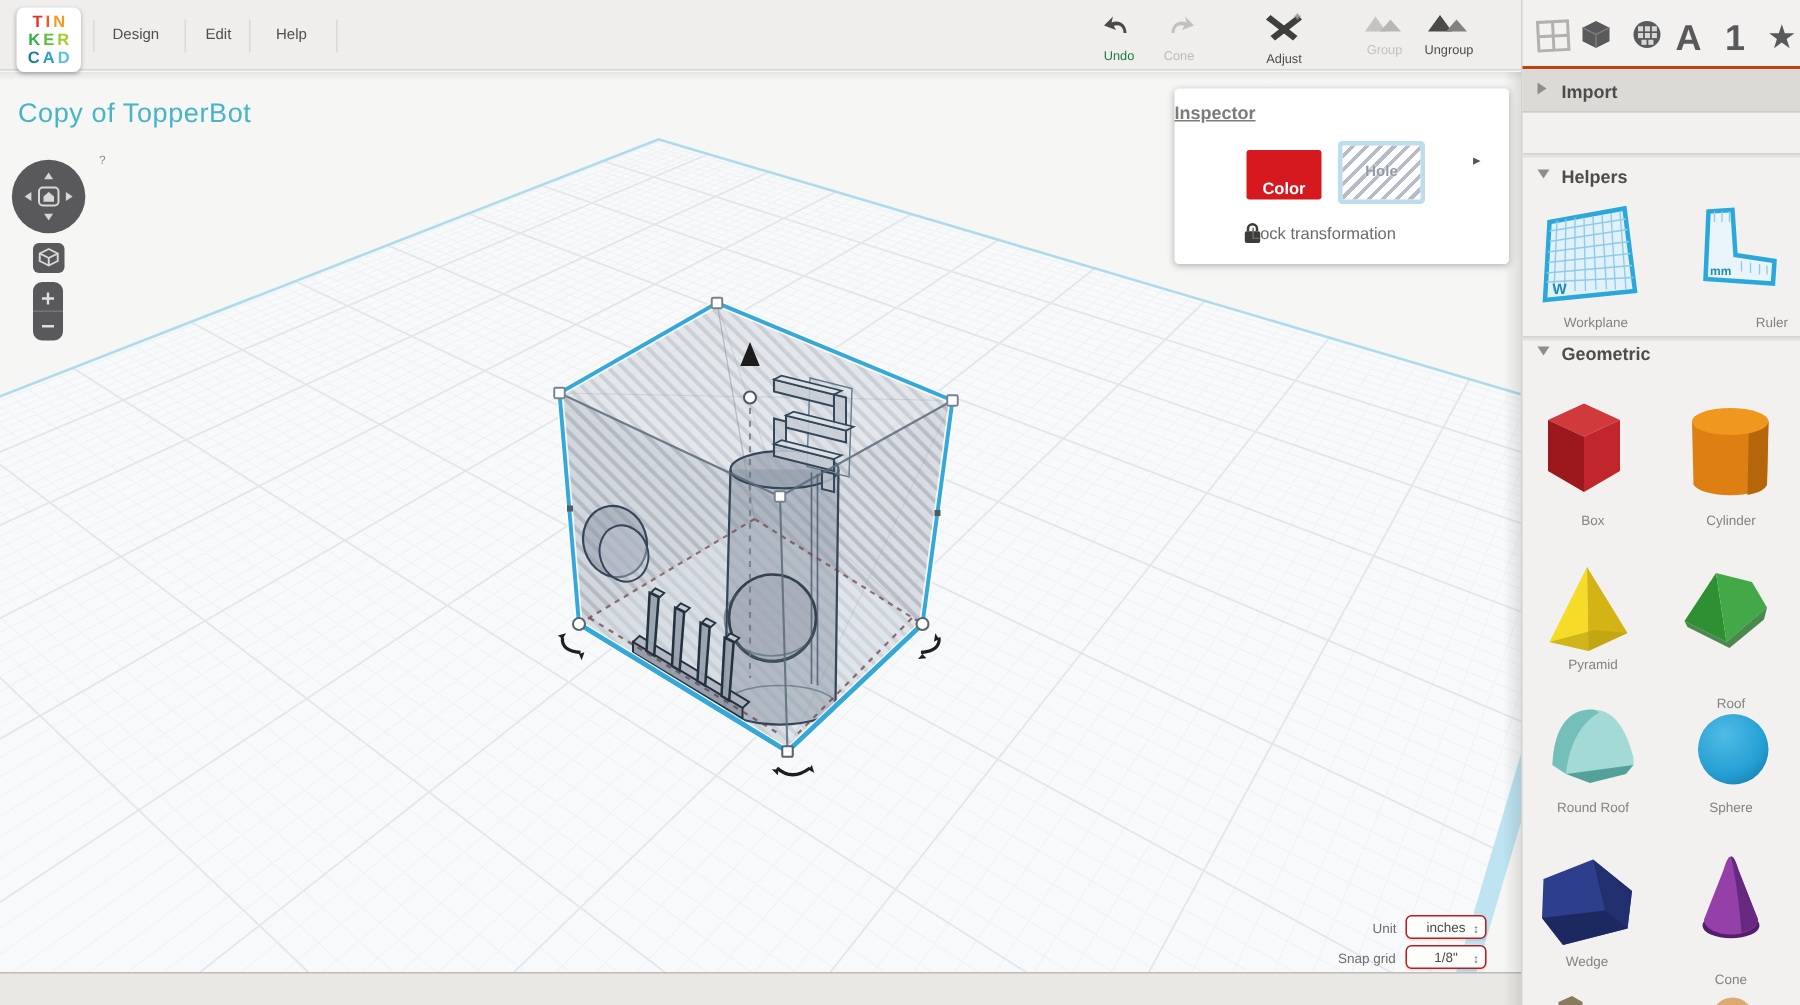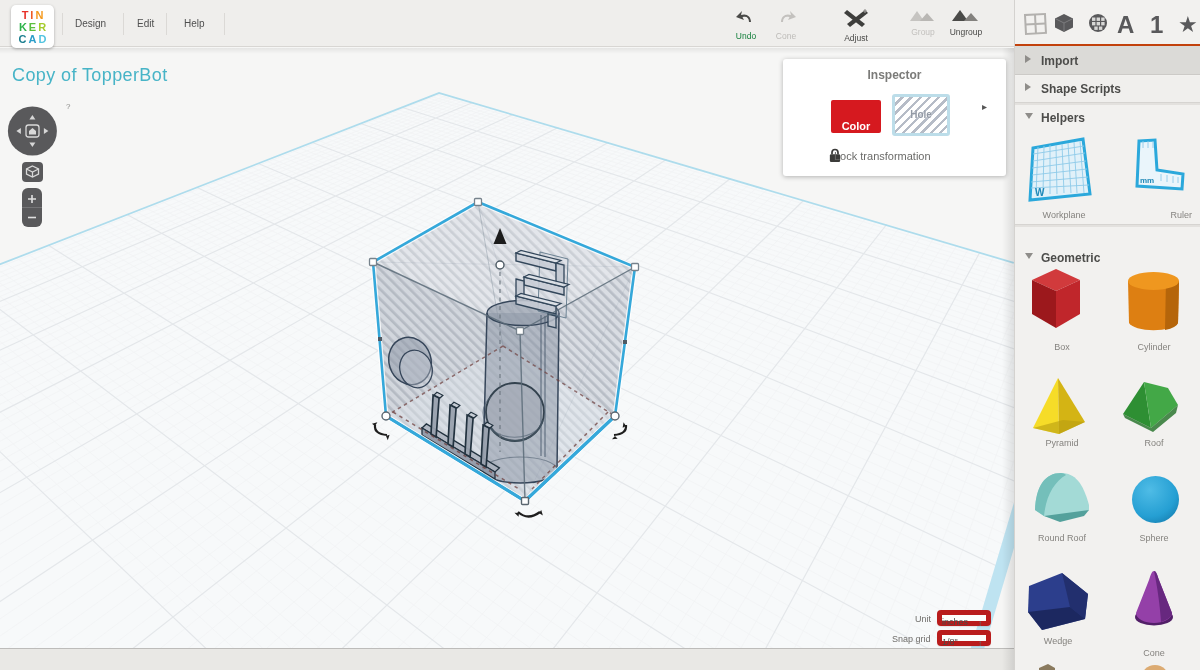--- a/index.html
+++ b/index.html
@@ -18,21 +18,21 @@
 .tri { display:inline-block; width:0; height:0; position:absolute; left:10px; }
 .tri-r { border-left:6px solid #8f8d8a; border-top:4px solid transparent; border-bottom:4px solid transparent; top:9px; }
 .tri-d { border-top:6px solid #8f8d8a; border-left:4px solid transparent; border-right:4px solid transparent; top:11px; }
 .shlabel { position:absolute; font-size:9px; color:#85837f; text-align:center; width:80px; z-index:41; }
 #navwrap { position:absolute; left:0; top:100px; width:80px; z-index:20; }
 #inspector { position:absolute; left:783px; top:59px; width:223px; height:117px; background:#fff; border-radius:3px; box-shadow:0 1px 5px rgba(0,0,0,.28); z-index:25; }
 #botstrip { position:absolute; left:0; top:648px; width:1014px; height:22px; background:#e9e8e5; border-top:1px solid #bdbcba; z-index:15; }
 #rshadow { position:absolute; left:1002px; top:48px; width:12px; height:622px; background:linear-gradient(to right, rgba(0,0,0,0), rgba(0,0,0,0.10)); z-index:16; }
 #topshadow { position:absolute; left:0; top:48px; width:1014px; height:6px; background:linear-gradient(to bottom, rgba(0,0,0,0.07), rgba(0,0,0,0)); z-index:16; }
 .unitrow { position:absolute; font-size:9px; color:#6f6d6a; z-index:20; }
-.unitbox { position:absolute; background:#fdfdfc; border:5px solid #b91c1c; border-radius:4px; font-size:9px; color:#4a4a48; text-align:left; z-index:20; box-shadow:0 1px 1px rgba(0,0,0,.08); }
+.unitbox { position:absolute; background:#fdfdfc; border:1px solid #b91c1c; border-radius:4px; font-size:9px; color:#4a4a48; text-align:center; z-index:20; box-shadow:0 1px 1px rgba(0,0,0,.08); }
 .stepper { position:absolute; right:4px; top:1px; font-size:8px; color:#6a6a68; }
 </style>
 </head>
 <body>
 
 <div id="topbar"></div>
 <div id="logo">
   <div><span style="color:#e8312a">T</span><span style="color:#ef5b24">I</span><span style="color:#f59a1d">N</span></div>
   <div><span style="color:#2db34a">K</span><span style="color:#5cbf3e">E</span><span style="color:#a5cc2e">R</span></div>
   <div><span style="color:#1b7e8f">C</span><span style="color:#2b9dc9">A</span><span style="color:#53c4e0">D</span></div>
@@ -202,21 +202,21 @@
   <path d="M32.5,66 l6,3 v5 l-6,3 l-6,-3 v-5 Z" fill="none" stroke="#d8d8d8" stroke-width="1.3"></path>
   <path d="M26.5,69 l6,3 l6,-3 M32.5,72 v5" stroke="#d8d8d8" stroke-width="1.3" fill="none"></path>
   <rect x="22" y="88" width="20" height="39" rx="6" fill="#59595b"></rect>
   <line x1="22" y1="107.5" x2="42" y2="107.5" stroke="#747476" stroke-width="1"></line>
   <path d="M32,95 v8 M28,99 h8" stroke="#e0e0e0" stroke-width="1.6"></path>
   <path d="M28,117.5 h8" stroke="#e0e0e0" stroke-width="1.6"></path>
 </svg>
 </div>
 
 <div id="inspector">
-  <div style="text-align:center; font-size:12px; font-weight:bold; color:#7b7b79; margin-top:9px;">Inspector</div>
+  <div style="text-align:left; font-size:12px; font-weight:bold; color:#7b7b79; margin-top:9px;text-decoration:underline;">Inspector</div>
   <div style="position:absolute; left:48px; top:41px; width:50px; height:33px; background:#d6191f; border-radius:2px; text-align:center; color:#fff; font-size:11px; font-weight:bold; line-height:52px;">Color</div>
   <div style="position:absolute; left:109px; top:35px; width:58px; height:42px; border:3px solid #bcdde9; border-radius:3px; background:repeating-linear-gradient(135deg, #ffffff 0 4px, #b6bcc7 4px 6.5px);">
     <div style="position:absolute; left:0; top:0; width:100%; height:100%; text-align:center; line-height:36px; font-size:10px; color:#939aa5; font-weight:bold; text-shadow:0 0 2px #fff;">Hole</div>
   </div>
   <div style="position:absolute; left:199px; top:42px; font-size:10px; color:#555;">▸</div>
   <svg style="position:absolute; left:46px; top:89px;" width="12" height="15" viewBox="0 0 14 17">
     <rect x="1" y="7" width="12" height="9" rx="1.5" fill="#3c3c3a"></rect>
     <path d="M3.5,7 v-2 a3.5,3.5 0 0 1 7,0 v2" fill="none" stroke="#3c3c3a" stroke-width="2"></path>
   </svg>
   <div style="position:absolute; left:51px; top:91px; font-size:11px; color:#6b6b69;">Lock transformation</div>
@@ -246,23 +246,20 @@
         <rect x="5.3" y="12.5" width="3.4" height="3.4"></rect>
           <rect x="9.9" y="12.5" width="3.4" height="3.4"></rect>
       </g>
     </g>
     <text x="102" y="33" font-size="24" font-weight="bold" fill="#59595b">A</text>
     <text x="135" y="33" font-size="24" font-weight="bold" fill="#59595b">1</text>
     <text x="163" y="32" font-size="22" fill="#59595b">★</text>
   </svg>
   <div style="position:absolute; left:0; top:44px; width:186px; height:31px; background:#dbdad7; border-top:2px solid #c2410c; border-bottom:1px solid #cccac7;">
     <div class="sbhead" style="padding-top:8px;"><span class="tri tri-r"></span>Import</div>
-  </div>
-  <div style="position:absolute; left:0; top:76px; width:186px; height:26px; background:#f0efed;">
-    <div class="sbhead" style="padding-top:6px;"><span class="tri tri-r" style="top:7px;"></span>Shape Scripts</div>
   </div>
   <div style="position:absolute; left:0; top:102px; width:186px; height:3px; background:#e3e1de; border-top:1px solid #d6d4d1;"></div>
   <div style="position:absolute; left:0; top:105px; width:186px; height:26px;">
     <div class="sbhead" style="padding-top:6px;"><span class="tri tri-d" style="top:8px;"></span>Helpers</div>
   </div>
 
   <svg style="position:absolute; left:12px; top:136px;" width="162" height="72" viewBox="0 0 162 72">
     <polygon points="6,12 56,3 63,58 3,64" fill="#e1f1f9" stroke="#2ba8db" stroke-width="3"></polygon>
     <g stroke="#8ecbe9" stroke-width="0.9">
       <line x1="11" y1="11" x2="9" y2="58"></line>
@@ -289,21 +286,21 @@
       <line x1="134" y1="38" x2="134" y2="45"></line>
         <line x1="140" y1="39" x2="140" y2="46"></line>
         <line x1="146" y1="40" x2="146" y2="47"></line>
         <line x1="151" y1="41" x2="151" y2="47"></line>
     </g>
     <text x="113" y="47" font-size="8" font-weight="bold" fill="#1f89b8">mm</text>
   </svg>
   <div class="shlabel" style="left:9px; top:210px;">Workplane</div>
   <div class="shlabel" style="left:97px; top:210px;text-align:right;">Ruler</div>
   <div style="position:absolute; left:0; top:224px; width:186px; height:3px; background:#e3e1de; border-top:1px solid #d6d4d1;"></div>
-  <div style="position:absolute; left:0; top:245px; width:172px; height:26px;">
+  <div style="position:absolute; left:0; top:223px; width:172px; height:26px;">
     <div class="sbhead" style="padding-top:6px;"><span class="tri tri-d" style="top:8px;"></span>Geometric</div>
   </div>
 <svg style="position:absolute; left:0; top:0;" width="186" height="670" viewBox="0 0 186 670">
       <g transform="translate(0,0)">
         <g transform="translate(15,269)">
 <polygon points="26,0 50,11 26,22 2,11" fill="#d13a3c"></polygon>
 <polygon points="2,11 26,22 26,59 2,45" fill="#9c181c"></polygon>
 <polygon points="26,22 50,11 50,45 26,59" fill="#c0262b"></polygon>
 </g>
         <g transform="translate(113,272)">
@@ -346,18 +343,18 @@
 <path d="M19,1 C21,1 22,4 24,10 L37,43 C37,49 28,53 19,53 C10,53 1,49 1,43 L14,10 C16,4 17,1 19,1 Z" fill="#9440a8"></path>
 <path d="M19,1 C21,1 22,4 24,10 L37,43 C37,47 32,50 26,52 C25,35 22,15 19,1 Z" fill="#67287f"></path>
 </g>
         <circle cx="140" cy="679" r="14" fill="#dcab72"></circle>
         <path d="M24,668 l9,-4 7,4 v4 h-16 Z" fill="#8a7a5e"></path>
       </g>
     </svg>
     <div class="shlabel" style="left:7px; top:342px;">Box</div>
     <div class="shlabel" style="left:99px; top:342px;">Cylinder</div>
     <div class="shlabel" style="left:7px; top:438px;">Pyramid</div>
-    <div class="shlabel" style="left:99px; top:438px;">Roof</div>
+    <div class="shlabel" style="left:99px; top:464px;">Roof</div>
     <div class="shlabel" style="left:7px; top:533px;">Round Roof</div>
     <div class="shlabel" style="left:99px; top:533px;">Sphere</div>
     <div class="shlabel" style="left:3px; top:636px;">Wedge</div>
     <div class="shlabel" style="left:99px; top:648px;">Cone</div>
 </div>
 
 </body></html>

